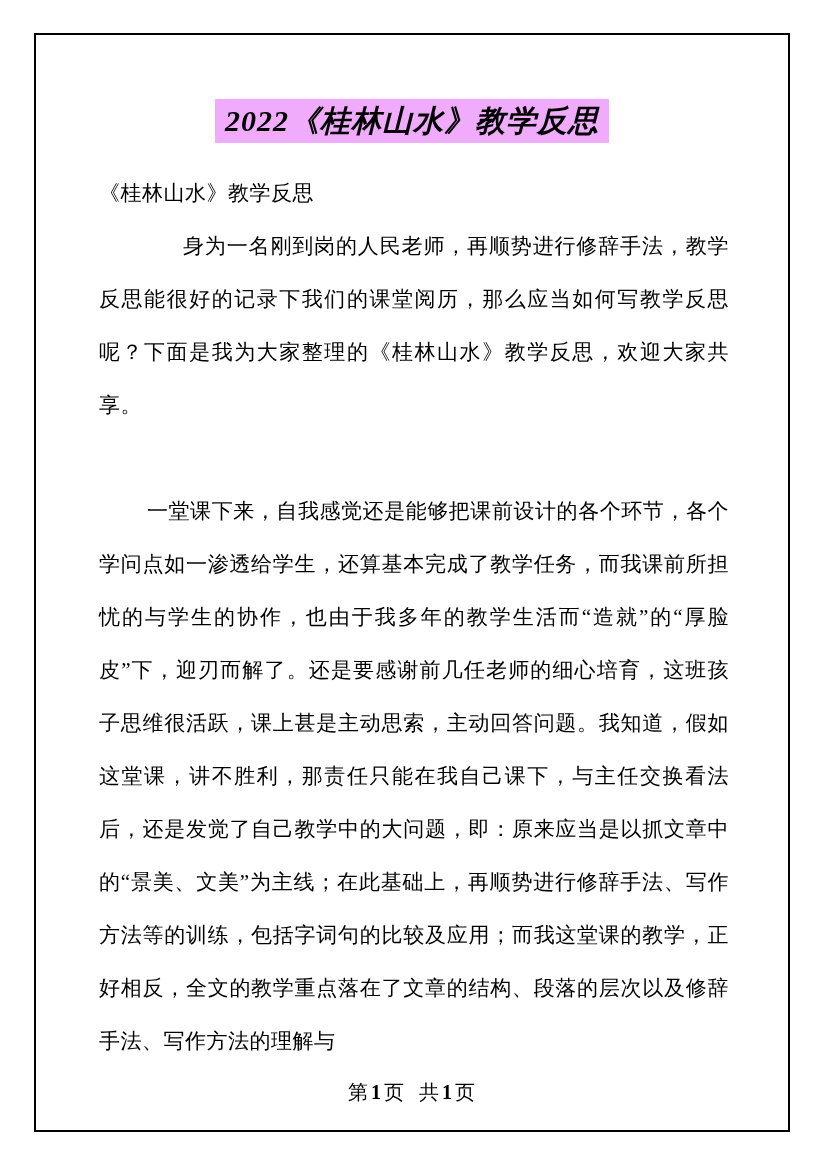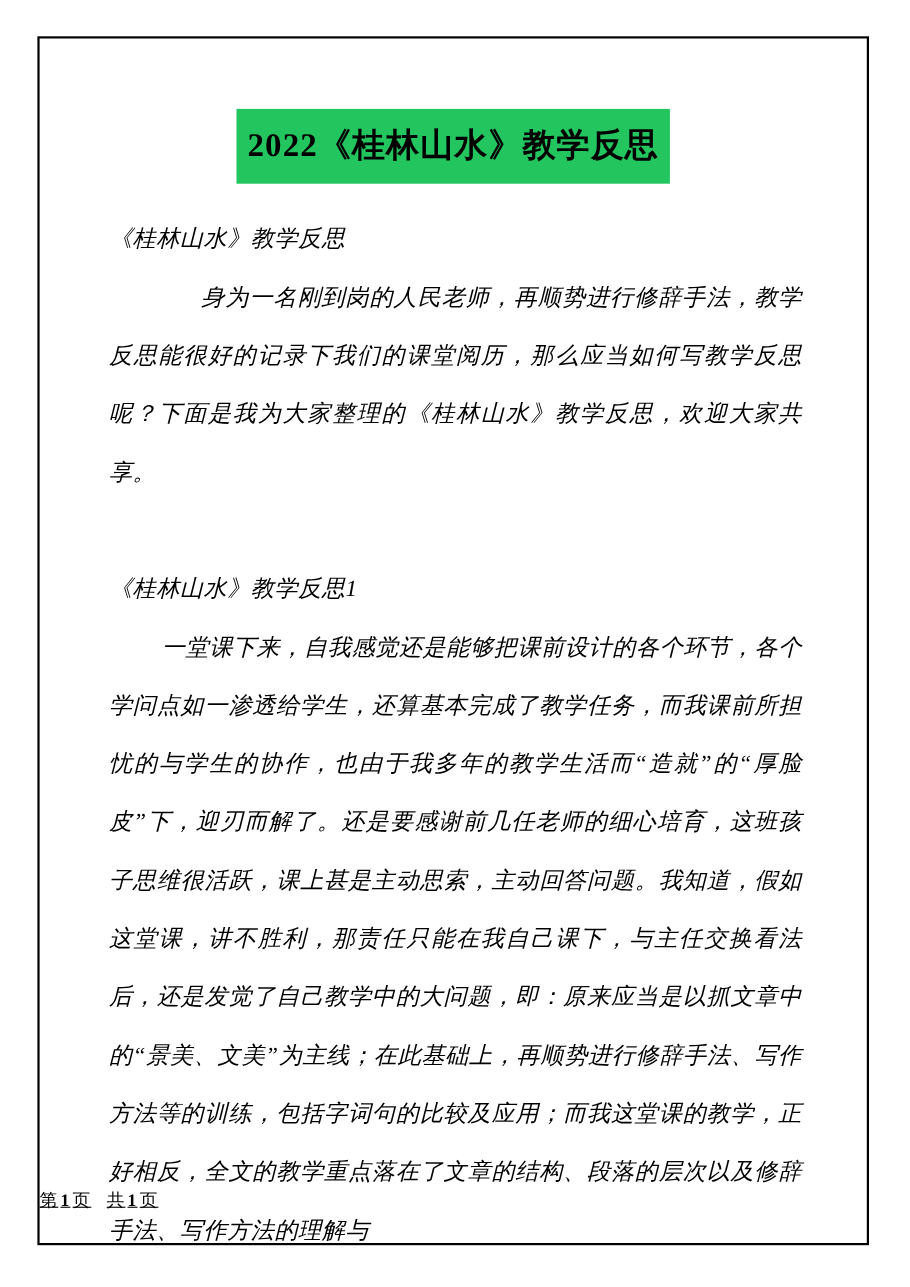--- a/index.html
+++ b/index.html
@@ -24,54 +24,53 @@
     border: 2px solid #000000;
     box-sizing: border-box;
     background: #ffffff;
   }
   .title-wrap {
     margin-top: 64px;
     text-align: center;
   }
   .title-text {
     display: inline-block;
-    background: #22c55e;
+    background: #f0abfc;
     font-size: 30px;
     font-weight: bold;
     line-height: 44px;
-    padding: 12px 10px;
+    padding: 0 10px;
     letter-spacing: 1px;
     white-space: nowrap;
+    font-style: italic;
   }
   .body-text {
     margin: 24px 60px 0 63px;
     width: 630px;
     font-size: 21px;
     line-height: 53px;
     text-align: justify;
     letter-spacing: 0.5px;
   }
   .body-text p {
     margin: 0;
     padding: 0;
-    font-style: italic;
   }
   .indent-4 { text-indent: 84px; }
   .indent-2 { text-indent: 48px; }
   .blank-line { height: 53px; }
   .page-footer {
     position: absolute;
     left: 0;
     right: 0;
     bottom: 28px;
-    text-align: left;
-    font-size: 16px;
+    text-align: center;
+    font-size: 20px;
     line-height: 20px;
     letter-spacing: 1px;
-    text-decoration: underline;
   }
   .page-footer .num {
     font-weight: bold;
     padding: 0 2px;
   }
   .page-footer .sep {
     margin-left: 14px;
   }
 </style>
 </head>
@@ -80,21 +79,20 @@
 <div class="page-border">
 
   <div class="title-wrap">
     <span class="title-text">2022《桂林山水》教学反思</span>
   </div>
 
   <div class="body-text">
     <p>《桂林山水》教学反思</p>
     <p class="indent-4">身为一名刚到岗的人民老师，再顺势进行修辞手法，教学反思能很好的记录下我们的课堂阅历，那么应当如何写教学反思呢？下面是我为大家整理的《桂林山水》教学反思，欢迎大家共享。</p>
     <div class="blank-line"></div>
-    <p>《桂林山水》教学反思1</p>
     <p class="indent-2">一堂课下来，自我感觉还是能够把课前设计的各个环节，各个学问点如一渗透给学生，还算基本完成了教学任务，而我课前所担忧的与学生的协作，也由于我多年的教学生活而“造就”的“厚脸皮”下，迎刃而解了。还是要感谢前几任老师的细心培育，这班孩子思维很活跃，课上甚是主动思索，主动回答问题。我知道，假如这堂课，讲不胜利，那责任只能在我自己课下，与主任交换看法后，还是发觉了自己教学中的大问题，即：原来应当是以抓文章中的“景美、文美”为主线；在此基础上，再顺势进行修辞手法、写作方法等的训练，包括字词句的比较及应用；而我这堂课的教学，正好相反，全文的教学重点落在了文章的结构、段落的层次以及修辞手法、写作方法的理解与</p>
   </div>
 
   <div class="page-footer">
     <span>第</span><span class="num">1</span><span>页</span><span class="sep">共</span><span class="num">1</span><span>页</span>
   </div>
 
 </div>
 
 </body></html>

